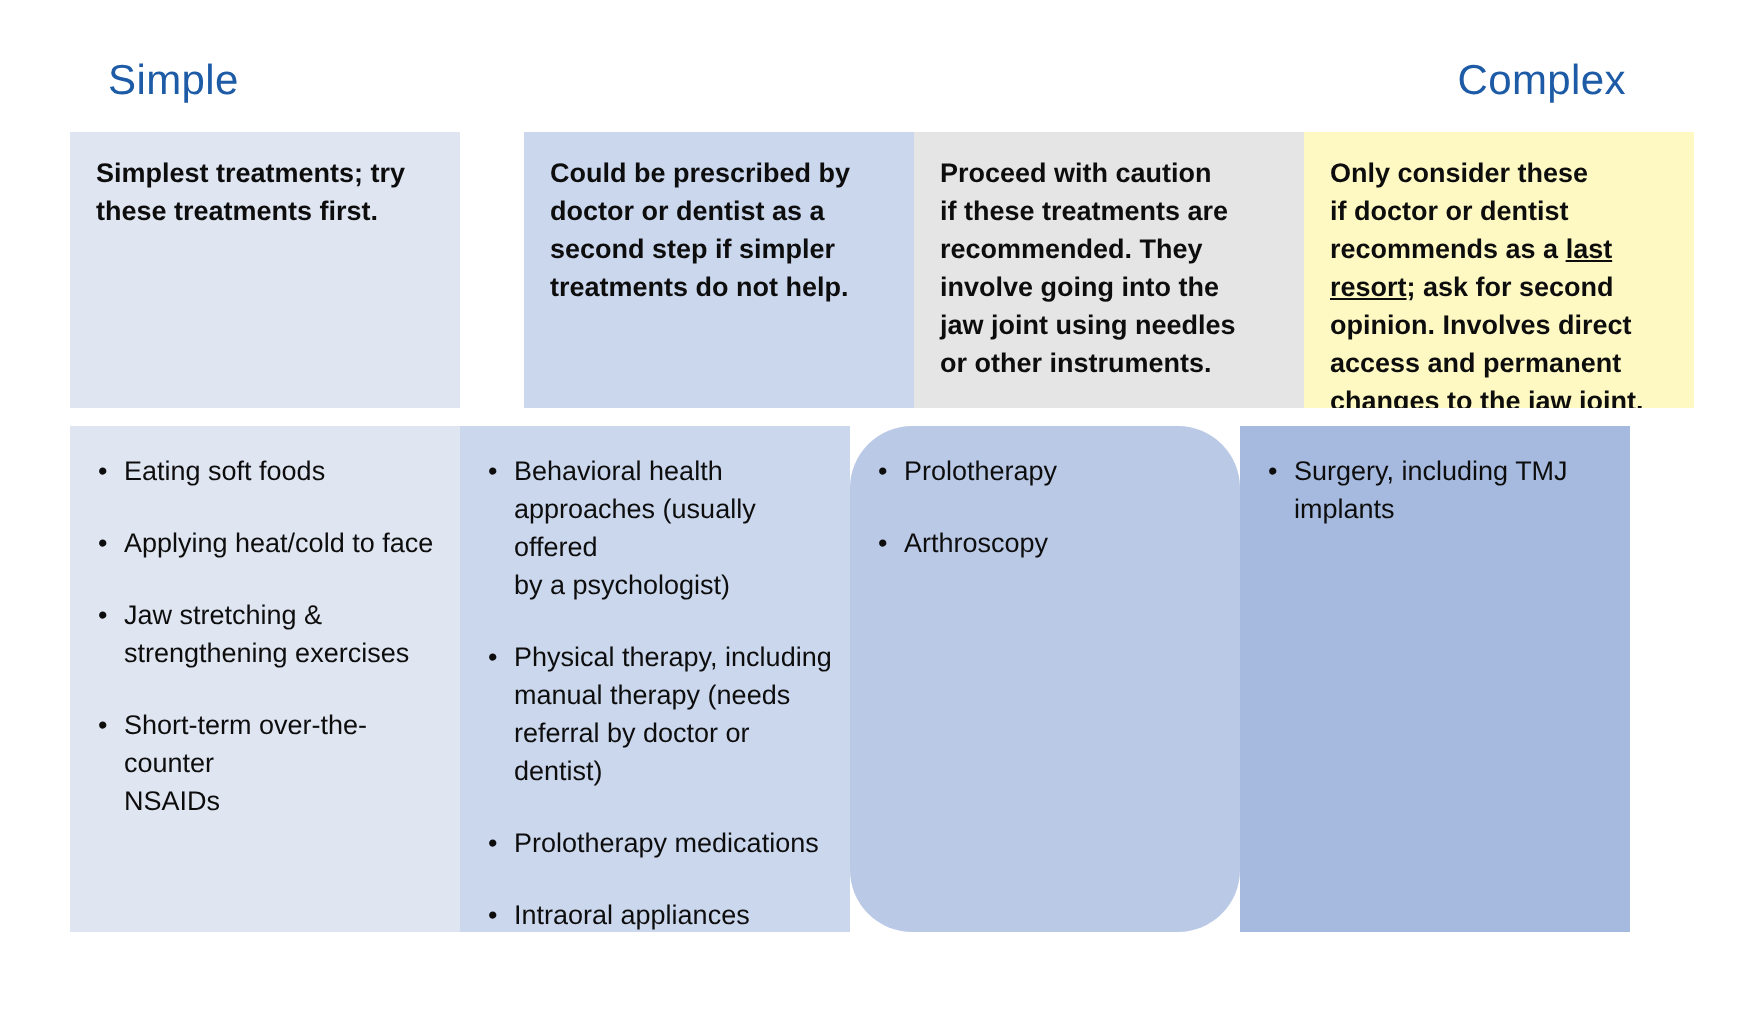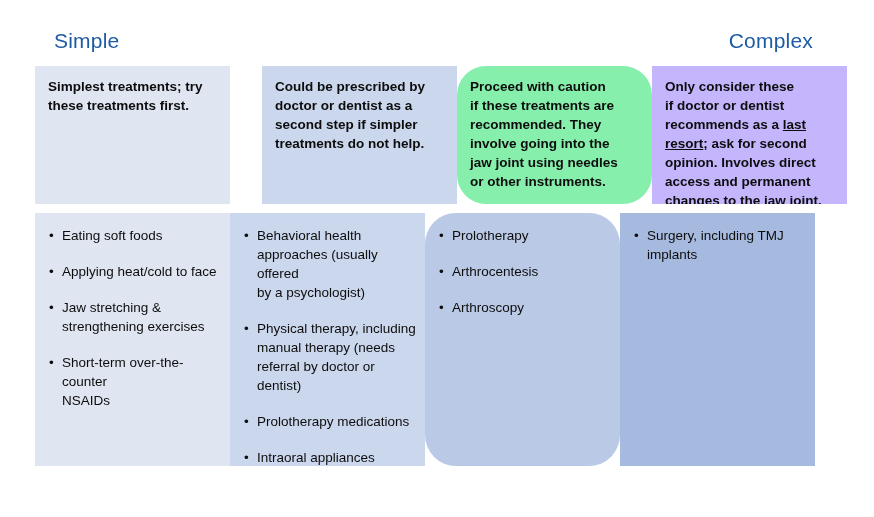--- a/index.html
+++ b/index.html
@@ -78,27 +78,27 @@
 
   <div class="continuum-table">
 
     <div class="row header-row">
       <div class="cell header" style="background: rgb(223, 229, 241);">Simplest treatments; try
 these treatments first.</div>
       <div class="cell header" style="background: rgb(203, 215, 237); margin-left: 32px;">Could be prescribed by
 doctor or dentist as a
 second step if simpler
 treatments do not help.</div>
-      <div class="cell header" style="background: #86efac; border-radius: 29px;">Proceed with caution
+      <div class="cell header" style="background: #e5e5e5;">Proceed with caution
 if these treatments are
 recommended. They
 involve going into the
 jaw joint using needles
 or other instruments.</div>
-      <div class="cell header" style="background: #c4b5fd;"><span>Only consider these
+      <div class="cell header" style="background: #fef9c3;"><span>Only consider these
 if doctor or dentist
 recommends as a </span><span class="u">last
 resort</span><span>; ask for second
 opinion. Involves direct
 access and permanent
 changes to the jaw joint.</span></div>
     </div>
 
     <div class="row body-row">
       <div class="cell body" style="background: rgb(223, 229, 241);">
@@ -119,21 +119,20 @@
             <li>Physical therapy, including
 manual therapy (needs
 referral by doctor or dentist)</li>
             <li>Prolotherapy medications</li>
             <li>Intraoral appliances</li>
           </ul>
       </div>
       <div class="cell body" style="background: rgb(186, 201, 230); border-radius: 31px;">
         <ul class="treatments">
             <li>Prolotherapy</li>
-            <li>Arthrocentesis</li>
             <li>Arthroscopy</li>
           </ul>
       </div>
       <div class="cell body" style="background: rgb(166, 186, 223);">
         <ul class="treatments">
             <li>Surgery, including TMJ
 implants</li>
           </ul>
       </div>
     </div>

